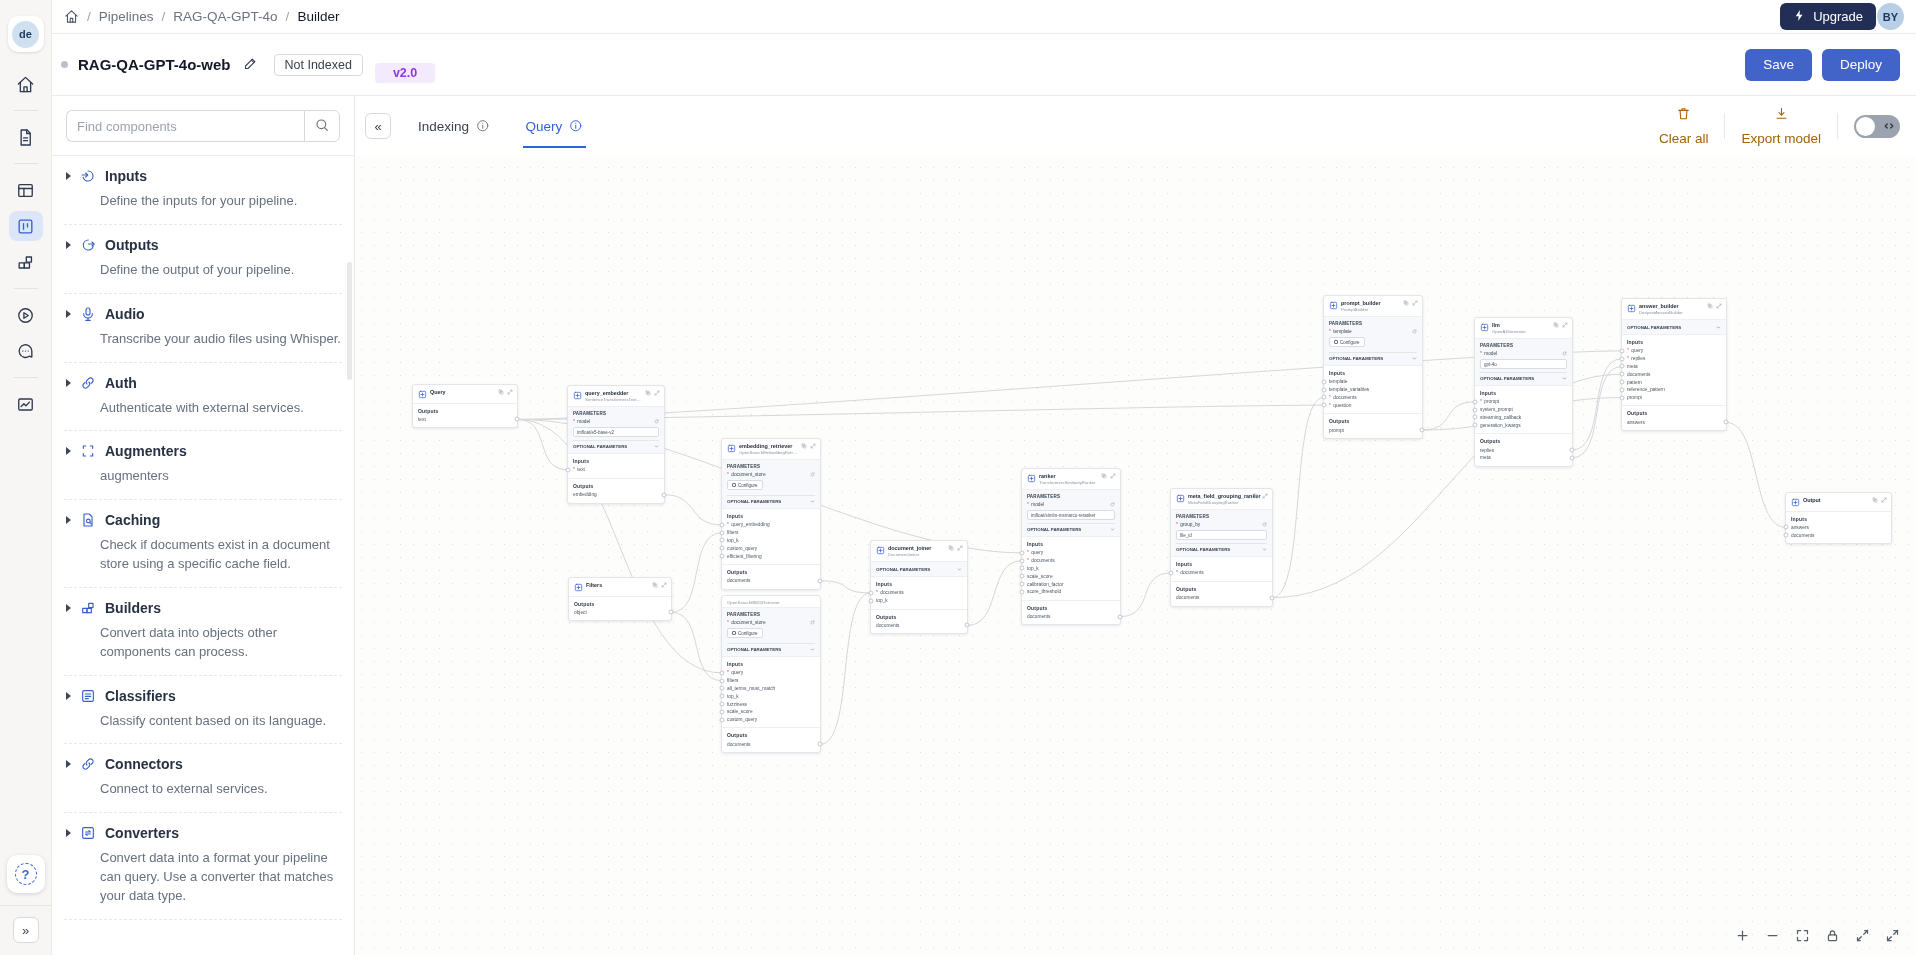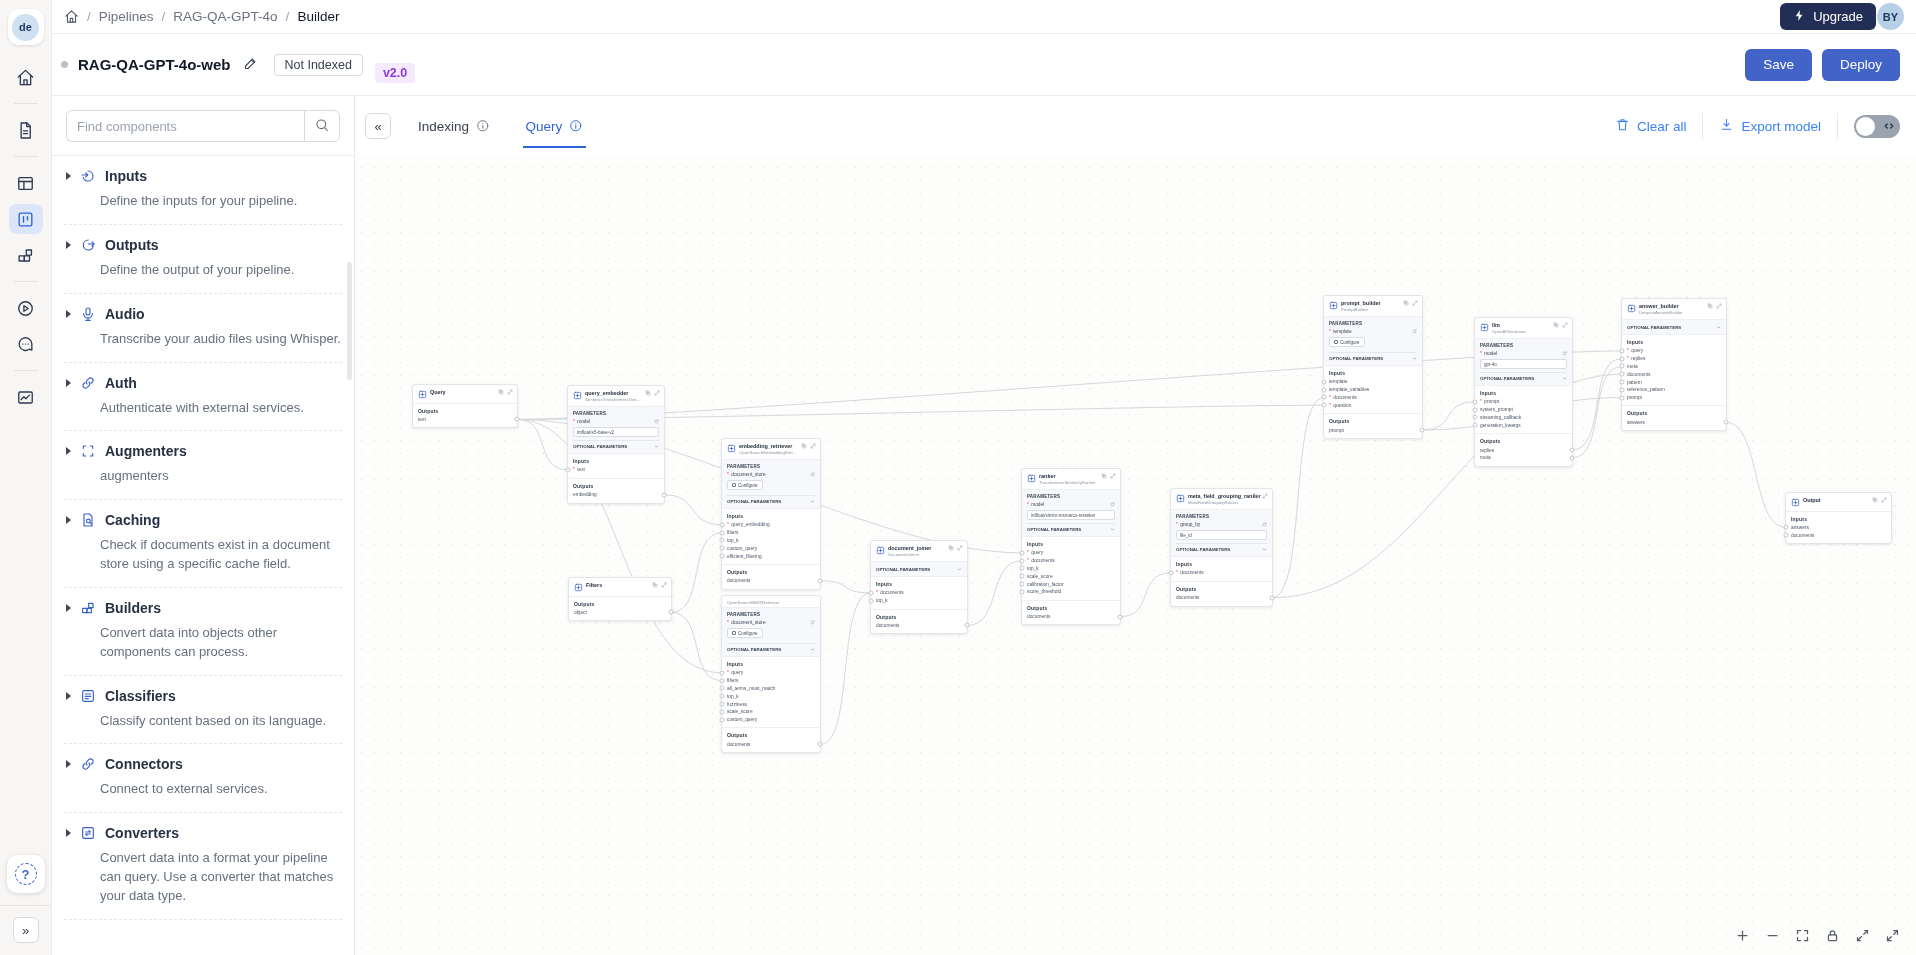--- a/index.html
+++ b/index.html
@@ -2,21 +2,21 @@
 <html><head>
 <meta charset="utf-8">
 <style>
   * { box-sizing: border-box; margin: 0; padding: 0; }
   html,body { width:1916px; height:955px; overflow:hidden; background:#fff;
     font-family:"Liberation Sans", sans-serif; color:#1f2937; }
   .app { display:flex; width:1916px; height:955px; }
 
   
   .rail { width:52px; background:#f7f6f4; border-right:1px solid #ecebe7;
-    display:flex; flex-direction:column; align-items:center; padding-top:9px; flex-shrink:0; }
+    display:flex; flex-direction:column; align-items:center; padding-top:16px; flex-shrink:0; }
   .logo-card { width:36px; height:36px; background:#fff; border-radius:10px;
     box-shadow:0 1px 3px rgba(0,0,0,.12); display:flex; align-items:center; justify-content:center; cursor:pointer; }
   .logo-circle { width:27px; height:27px; border-radius:50%; background:#cfe1f1; color:#1e3a5f;
     font-size:11px; font-weight:bold; display:flex; align-items:center; justify-content:center; }
   .rail-nav { margin-top:14px; display:flex; flex-direction:column; align-items:center; }
   .rail-btn { width:34px; height:30px; border-radius:8px; display:flex; align-items:center;
     justify-content:center; color:#2e3a52; background:transparent; border:none; cursor:pointer; margin:3px 0; }
   .rail-btn.active { background:#dde6f8; color:#2f63d8; }
   .rail-divider { width:24px; height:1px; background:#e5e3de; margin:8px 0; }
   .rail-bottom { margin-top:auto; display:flex; flex-direction:column; align-items:center; width:100%; }
@@ -44,21 +44,21 @@
     font-size:11px; font-weight:bold; display:flex; align-items:center; justify-content:center; cursor:pointer; }
 
   .title-bar { height:62px; border-bottom:1px solid #e9eaec; display:flex; align-items:center;
     padding:0 16px 0 9px; flex-shrink:0; }
   .status-dot { width:7px; height:7px; border-radius:50%; background:#bcc1c9; margin-right:10px; }
   .pipe-name { font-size:15px; font-weight:bold; color:#111827;text-align:center; }
   .edit-btn { border:none; background:none; color:#374151; margin-left:12px; cursor:pointer; display:flex; }
   .badge-outline { margin-left:16px; font-size:12.5px; color:#374151; border:1px solid #d6d9de;
     border-radius:4px; padding:3px 10px; background:#fff; }
   .badge-purple { margin-left:12px; font-size:12.5px; color:#9038e0; background:#f4eafd;
-    border-radius:4px; padding:3px 8px; font-weight:bold;margin-top:16px; }
+    border-radius:4px; padding:3px 18px; font-weight:bold;margin-top:16px; }
   .title-right { margin-left:auto; display:flex; gap:10px; }
   .btn-primary { background:#4263c7; color:#fff; border:none; border-radius:6px; height:32px;
     padding:0 18px; font-size:13.5px; cursor:pointer; }
 
   .content { flex:1; display:flex; min-height:0; }
 
   
   .panel { width:303px; border-right:1px solid #e7e8ea; display:flex; flex-direction:column;
     flex-shrink:0; position:relative; background:#fff; }
   .search-row { height:60px; padding:14px 14px; border-bottom:1px solid #e9ebee; }
@@ -91,22 +91,22 @@
   .collapse-btn { width:26px; height:26px; border:1px solid #d6d9de; background:#fff; border-radius:6px;
     color:#374151; font-size:13px; cursor:pointer; line-height:1; }
   .tabs { display:flex; margin-left:24px; height:100%; }
   .tab { display:flex; align-items:center; gap:7px; font-size:13.5px; color:#3b4350; padding:0 3px;
     margin-right:30px; position:relative; cursor:pointer; }
   .tab .icon { color:#6b7280; display:flex; }
   .tab.active { color:#2f63d8; }
   .tab.active .icon { color:#2f63d8; }
   .tab.active::after { content:""; position:absolute; left:0; right:0; bottom:8px; height:2px; background:#2f63d8; }
   .tb-right { margin-left:auto; display:flex; align-items:center; }
-  .tb-action { display:flex; align-items:center; gap:7px; font-size:13.5px; color:#3b82f6;
-    background:none; border:none; cursor:pointer; }
+  .tb-action { display:flex; align-items:center; gap:7px; font-size:13.5px; color:#a16207;
+    background:none; border:none; cursor:pointer;flex-direction:column; }
   .tb-divider { width:1px; height:26px; background:#e7e8ea; margin:0 16px; }
   .toggle { width:46px; height:23px; border-radius:12px; background:#9aa3ae; position:relative; cursor:pointer; }
   .toggle .knob { position:absolute; left:2px; top:2px; width:19px; height:19px; border-radius:50%; background:#fff; }
   .toggle .t-icon { position:absolute; right:4px; top:4px; color:#2b3446; display:flex; }
 
   .zoom-controls { position:absolute; right:14px; bottom:10px; display:flex; gap:11px; z-index:2; }
   .zc-btn { background:none; border:none; color:#565e6a; cursor:pointer; display:flex; padding:2px; }
 
   
   .node { position:absolute; background:#fff; border:1px solid #e3e5e9; border-radius:3px;

